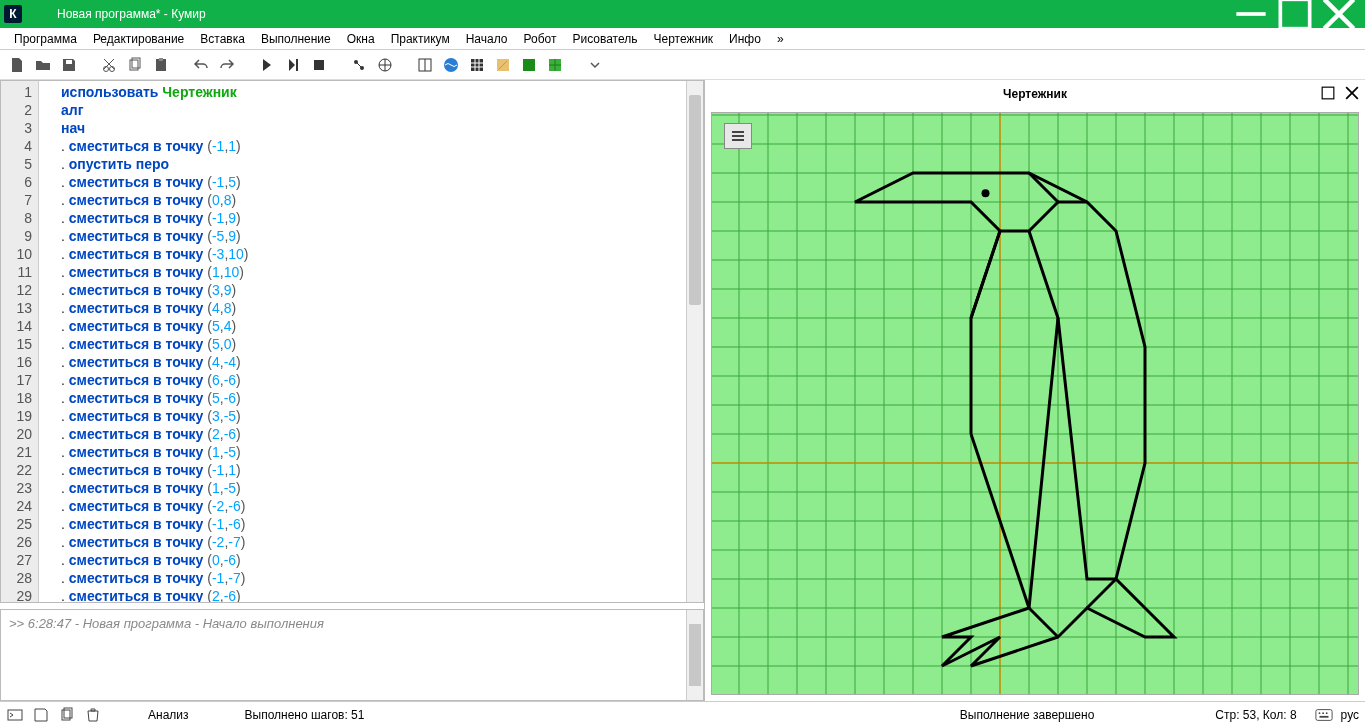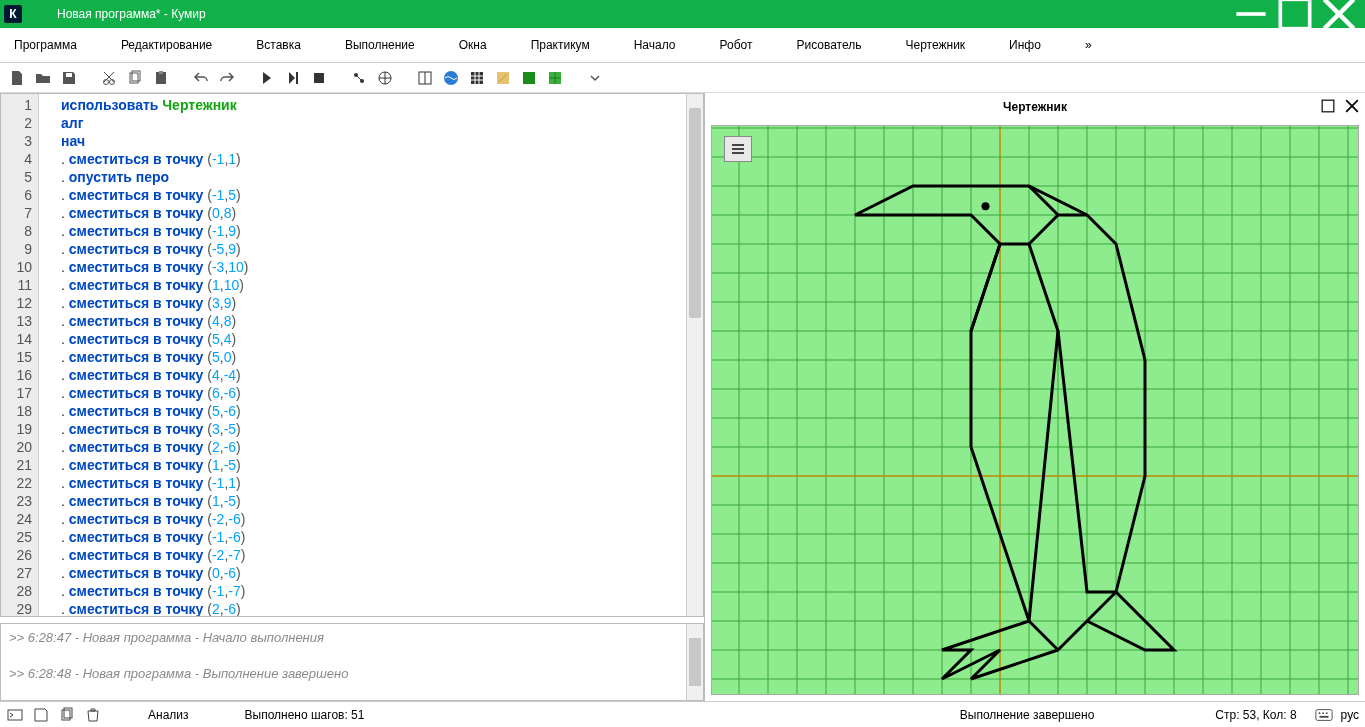--- a/index.html
+++ b/index.html
@@ -1,41 +1,41 @@
 <!DOCTYPE html>
 <html><head>
 <meta charset="utf-8">
 <style>
 *{margin:0;padding:0;box-sizing:border-box;font-family:"Segoe UI",Arial,sans-serif;}
 body{width:1365px;height:727px;background:#fff;overflow:hidden;display:flex;flex-direction:column;}
 .title-bar{height:28px;background:#0fb148;display:flex;align-items:center;padding:0 4px;}
 .title-bar .app-icon{width:18px;height:18px;background:#001933;color:#fff;font-weight:bold;font-size:12px;display:flex;align-items:center;justify-content:center;border-radius:2px;margin-right:6px;}
 .title-bar .title-text{color:#fff;font-size:12px;flex:1;margin-left:29px;}
 .title-bar .win-btn{width:44px;height:28px;display:flex;align-items:center;justify-content:center;color:#fff;}
-.menu-bar{height:22px;background:#fff;border-bottom:1px solid #ccc;display:flex;align-items:center;padding:17px 6px;font-size:12px;gap:28px;}
+.menu-bar{height:22px;background:#fff;border-bottom:1px solid #ccc;display:flex;align-items:center;padding:4px 6px;font-size:12px;}
 .menu-item{padding:2px 8px;cursor:pointer;}
 .tool-bar{height:30px;background:#fff;border-bottom:1px solid #ddd;display:flex;align-items:center;padding:0 6px;gap:4px;}
 .tool-btn{width:22px;height:22px;display:flex;align-items:center;justify-content:center;color:#444;border-radius:2px;cursor:pointer;}
 .tool-btn svg{width:16px;height:16px;}
 .tool-sep{width:10px;}
 .main{flex:1;display:flex;min-height:0;}
 .left{flex:1;min-width:0;display:flex;flex-direction:column;border-right:1px solid #bbb;}
 .editor-wrap{flex:1;display:flex;min-height:0;border:1px solid #bbb;position:relative;}
 .gutter{width:38px;background:#ececec;border-right:1px solid #ccc;font-family:"Consolas",monospace;font-size:14px;color:#555;text-align:right;padding:2px 6px 2px 2px;overflow:hidden;}
 .gutter div{height:18px;line-height:18px;}
 .editor{flex:1;font-family:"Consolas",monospace;font-size:14px;padding:2px 22px;overflow:auto;white-space:pre;}
 .editor .line{height:18px;line-height:18px;}
 .kw{color:#0047c2;font-weight:bold;}
 .mod{color:#11a711;font-weight:bold;}
 .num{color:#00a3ff;}
 .punct{color:#555;}
 .dot{color:#222;}
 .editor-scroll{width:17px;background:#f0f0f0;border-left:1px solid #ccc;position:relative;}
 .editor-scroll .thumb{position:absolute;top:14px;left:2px;right:2px;height:210px;background:#c7c7c7;border-radius:2px;}
-.console-wrap{height:78px;display:flex;border:1px solid #bbb;margin-top:6px;}
+.console-wrap{height:92px;display:flex;border:1px solid #bbb;margin-top:6px;}
 .console{flex:1;font-family:"Consolas",monospace;font-size:13px;font-style:italic;color:#8a8a8a;padding:6px 8px;overflow:auto;}
 .console div{height:18px;}
 .console-scroll{width:17px;background:#f0f0f0;border-left:1px solid #ccc;position:relative;}
 .console-scroll .thumb{position:absolute;top:14px;left:2px;right:2px;bottom:14px;background:#c7c7c7;}
 .right{width:660px;display:flex;flex-direction:column;background:#fff;}
 .panel-title{height:28px;display:flex;align-items:center;justify-content:center;font-size:12px;font-weight:600;position:relative;}
 .panel-title .panel-max{position:absolute;right:28px;top:4px;width:18px;height:18px;display:flex;align-items:center;justify-content:center;}
 .panel-title .panel-close{position:absolute;right:4px;top:4px;width:18px;height:18px;display:flex;align-items:center;justify-content:center;}
 .canvas-frame{flex:1;position:relative;border:1px solid #aaa;margin:4px 6px 6px 6px;background:#8eec8e;overflow:hidden;}
 .canvas-frame .menu-btn{position:absolute;top:10px;left:12px;width:28px;height:26px;background:#e8e8e8;border:1px solid #888;display:flex;align-items:center;justify-content:center;z-index:5;}
@@ -249,21 +249,20 @@
         </div>
       <div class="editor" id="editor"><div class="line"><span class="kw">использовать</span><span> </span><span class="mod">Чертежник</span></div><div class="line"><span class="kw">алг</span></div><div class="line"><span class="kw">нач</span></div><div class="line"><span class="dot">. </span><span class="kw">сместиться в точку</span><span class="punct"> (</span><span class="num">-1</span><span class="punct">,</span><span class="num">1</span><span class="punct">)</span></div><div class="line"><span class="dot">. </span><span class="kw">опустить перо</span></div><div class="line"><span class="dot">. </span><span class="kw">сместиться в точку</span><span class="punct"> (</span><span class="num">-1</span><span class="punct">,</span><span class="num">5</span><span class="punct">)</span></div><div class="line"><span class="dot">. </span><span class="kw">сместиться в точку</span><span class="punct"> (</span><span class="num">0</span><span class="punct">,</span><span class="num">8</span><span class="punct">)</span></div><div class="line"><span class="dot">. </span><span class="kw">сместиться в точку</span><span class="punct"> (</span><span class="num">-1</span><span class="punct">,</span><span class="num">9</span><span class="punct">)</span></div><div class="line"><span class="dot">. </span><span class="kw">сместиться в точку</span><span class="punct"> (</span><span class="num">-5</span><span class="punct">,</span><span class="num">9</span><span class="punct">)</span></div><div class="line"><span class="dot">. </span><span class="kw">сместиться в точку</span><span class="punct"> (</span><span class="num">-3</span><span class="punct">,</span><span class="num">10</span><span class="punct">)</span></div><div class="line"><span class="dot">. </span><span class="kw">сместиться в точку</span><span class="punct"> (</span><span class="num">1</span><span class="punct">,</span><span class="num">10</span><span class="punct">)</span></div><div class="line"><span class="dot">. </span><span class="kw">сместиться в точку</span><span class="punct"> (</span><span class="num">3</span><span class="punct">,</span><span class="num">9</span><span class="punct">)</span></div><div class="line"><span class="dot">. </span><span class="kw">сместиться в точку</span><span class="punct"> (</span><span class="num">4</span><span class="punct">,</span><span class="num">8</span><span class="punct">)</span></div><div class="line"><span class="dot">. </span><span class="kw">сместиться в точку</span><span class="punct"> (</span><span class="num">5</span><span class="punct">,</span><span class="num">4</span><span class="punct">)</span></div><div class="line"><span class="dot">. </span><span class="kw">сместиться в точку</span><span class="punct"> (</span><span class="num">5</span><span class="punct">,</span><span class="num">0</span><span class="punct">)</span></div><div class="line"><span class="dot">. </span><span class="kw">сместиться в точку</span><span class="punct"> (</span><span class="num">4</span><span class="punct">,</span><span class="num">-4</span><span class="punct">)</span></div><div class="line"><span class="dot">. </span><span class="kw">сместиться в точку</span><span class="punct"> (</span><span class="num">6</span><span class="punct">,</span><span class="num">-6</span><span class="punct">)</span></div><div class="line"><span class="dot">. </span><span class="kw">сместиться в точку</span><span class="punct"> (</span><span class="num">5</span><span class="punct">,</span><span class="num">-6</span><span class="punct">)</span></div><div class="line"><span class="dot">. </span><span class="kw">сместиться в точку</span><span class="punct"> (</span><span class="num">3</span><span class="punct">,</span><span class="num">-5</span><span class="punct">)</span></div><div class="line"><span class="dot">. </span><span class="kw">сместиться в точку</span><span class="punct"> (</span><span class="num">2</span><span class="punct">,</span><span class="num">-6</span><span class="punct">)</span></div><div class="line"><span class="dot">. </span><span class="kw">сместиться в точку</span><span class="punct"> (</span><span class="num">1</span><span class="punct">,</span><span class="num">-5</span><span class="punct">)</span></div><div class="line"><span class="dot">. </span><span class="kw">сместиться в точку</span><span class="punct"> (</span><span class="num">-1</span><span class="punct">,</span><span class="num">1</span><span class="punct">)</span></div><div class="line"><span class="dot">. </span><span class="kw">сместиться в точку</span><span class="punct"> (</span><span class="num">1</span><span class="punct">,</span><span class="num">-5</span><span class="punct">)</span></div><div class="line"><span class="dot">. </span><span class="kw">сместиться в точку</span><span class="punct"> (</span><span class="num">-2</span><span class="punct">,</span><span class="num">-6</span><span class="punct">)</span></div><div class="line"><span class="dot">. </span><span class="kw">сместиться в точку</span><span class="punct"> (</span><span class="num">-1</span><span class="punct">,</span><span class="num">-6</span><span class="punct">)</span></div><div class="line"><span class="dot">. </span><span class="kw">сместиться в точку</span><span class="punct"> (</span><span class="num">-2</span><span class="punct">,</span><span class="num">-7</span><span class="punct">)</span></div><div class="line"><span class="dot">. </span><span class="kw">сместиться в точку</span><span class="punct"> (</span><span class="num">0</span><span class="punct">,</span><span class="num">-6</span><span class="punct">)</span></div><div class="line"><span class="dot">. </span><span class="kw">сместиться в точку</span><span class="punct"> (</span><span class="num">-1</span><span class="punct">,</span><span class="num">-7</span><span class="punct">)</span></div><div class="line"><span class="dot">. </span><span class="kw">сместиться в точку</span><span class="punct"> (</span><span class="num">2</span><span class="punct">,</span><span class="num">-6</span><span class="punct">)</span></div></div>
       <div class="editor-scroll">
           <div class="thumb"></div>
         </div>
     </div>
     <div class="console-wrap">
       <div class="console" id="console">
           <div>&gt;&gt;  6:28:47 - Новая программа - Начало выполнения</div>
           <div></div>
-          <div>&gt;&gt;  6:28:48 - Новая программа - Выполнение завершено</div>
         </div>
       <div class="console-scroll">
           <div class="thumb"></div>
         </div>
     </div>
   </div>
 
   <div class="right">
     <div class="panel-title">
       <span>Чертежник</span>

